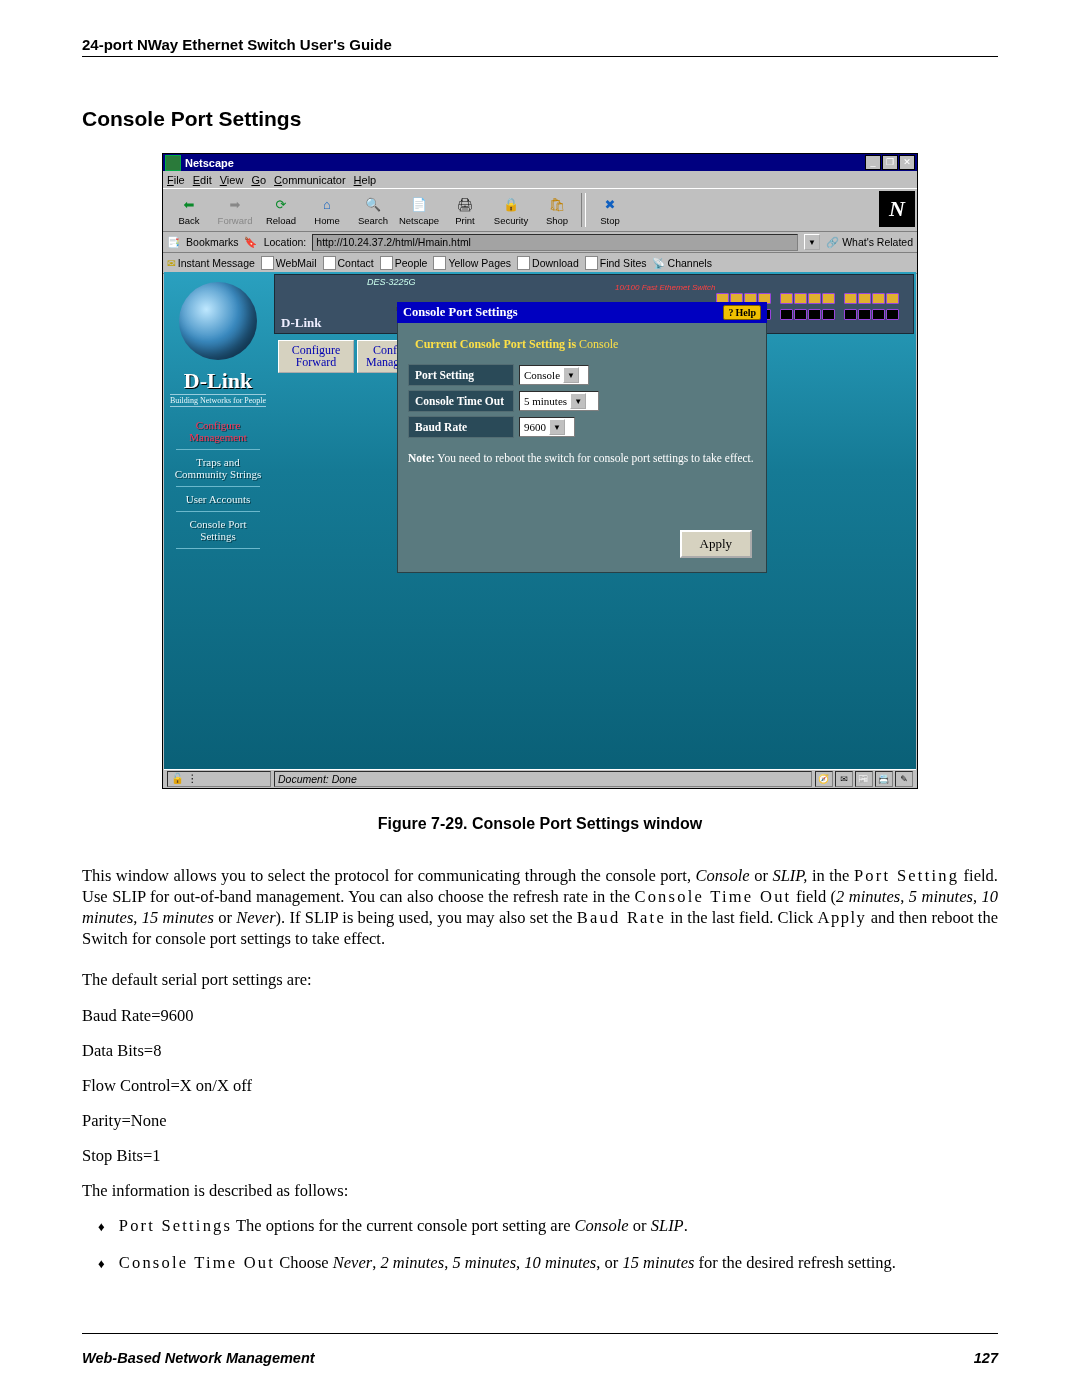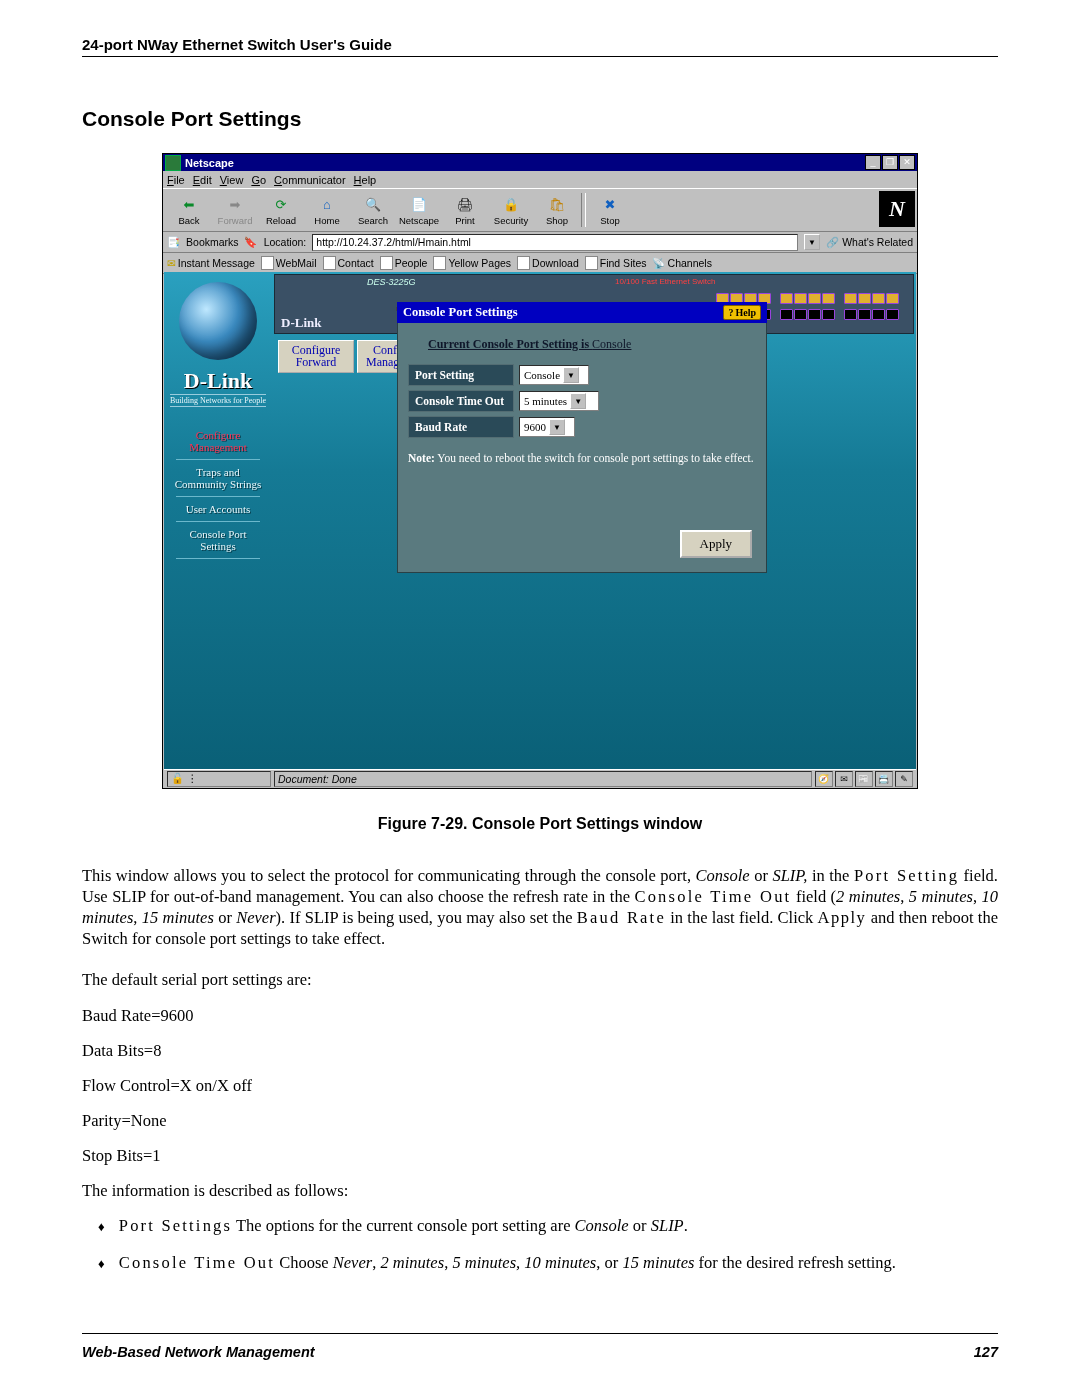--- a/index.html
+++ b/index.html
@@ -89,21 +89,21 @@
     position:absolute; right:2px; top:2px; width:36px; height:36px;
     background:#000; color:#fff; display:flex; align-items:center; justify-content:center;
     font-family:"Times New Roman",serif; font-size:22px; font-weight:bold; font-style:italic;
   }
   
   .locbar, .linksbar {
     background:#c0c0c0; height:20px; display:flex; align-items:center;
     border-bottom:1px solid #808080; padding:0 4px; gap:6px; font-size:10.5px;
   }
   .locfield {
-    flex:1; background:#ffffff; border:1px inset #808080; height:15px;
+    flex:1; background:#a3a3a3; border:1px inset #808080; height:15px;
     padding:0 3px; font-size:10.5px; display:flex; align-items:center;
   }
   .bkicon { color:#0050c0; }
   .related { margin-left:auto; display:flex; align-items:center; gap:3px; }
   .linksbar .lk { display:flex; align-items:center; gap:2px; }
   .pgicon { width:11px; height:12px; background:#fff; border:1px solid #888; display:inline-block;}
   
   .content {
     position:absolute; left:1px; right:1px; top: 118px; bottom:18px;
     background: linear-gradient(#2aa0bf 0%, #157a95 40%, #0a6077 100%);
@@ -115,34 +115,34 @@
   }
   .globe {
     width:78px; height:78px; border-radius:50%;
     background: radial-gradient(circle at 35% 35%, #bfe8ff 0%, #3a8ac0 45%, #0a3a60 100%);
     margin:4px 0 6px 0; box-shadow: inset -8px -8px 14px rgba(0,0,0,.4);
   }
   .dlink-logo {
     font-family:"Times New Roman",serif; font-weight:bold; font-size:22px; color:#fff;
     text-shadow:1px 1px 0 #000; margin-top:2px;
   }
-  .dlink-sub { font-size:8px; border-top:1px solid #9cd; border-bottom:1px solid #9cd; padding:1px 0; margin-bottom:18px;}
+  .dlink-sub { font-size:8px; border-top:1px solid #9cd; border-bottom:1px solid #9cd; padding:1px 0; margin-bottom:8px;}
   .navcat { font-size:11px; margin:4px 0; line-height:12px; text-shadow:1px 1px 0 #053a48;}
   .navcat.red { color:#ff3050; }
   .hr { width:84px; border-top:1px solid #6bb8cc; margin:2px 0;}
   .rightcol { flex:1; position:relative; }
   
   .switchbanner {
     height:60px; background:#3a5065; margin:2px 2px 0 2px; position:relative;
     border:1px solid #1a2a36; display:flex; align-items:flex-end; padding:4px 6px 2px 6px;
     box-sizing:border-box; overflow:hidden;
   }
   .switchbanner .dlw { color:#eef; font-family:"Times New Roman",serif; font-weight:bold; font-size:13px; margin-right:10px;}
   .switchbanner .model { position:absolute; left:92px; top:2px; color:#cfe; font-style:italic; font-size:9px;}
-  .switchbanner .redlbl { position:absolute; left:340px; top:2px; color:#ff4040; font-size:8px; text-align:center;}
+  .switchbanner .redlbl { position:absolute; left:340px; top:8px; color:#ff4040; font-size:8px; font-style:italic;text-align:center;}
   .portrow { position:absolute; top:18px; right:8px; display:flex; gap:3px;}
   .portblk { display:flex; gap:1px; margin-right:6px;}
   .port { width:11px; height:9px; border:1px solid #94d; background:#000; border-radius:1px;}
   .port.amber { background:#e0b030;}
   .led-tiny { width:4px; height:4px; background:#444; display:inline-block; margin:0 1px;}
   .ledstrip { position:absolute; left:120px; top:26px; }
   
   .maintabs {
     display:flex; gap:3px; padding:6px 0 0 6px;
   }
@@ -162,21 +162,21 @@
   }
   .helpbtn {
     margin-left:auto; background:#f0c000; color:#000; font-size:10px;
     padding:1px 4px; border:1px solid #806000; border-radius:2px; display:flex; align-items:center; gap:2px;
   }
   .panel-body {
     background:#5a7a7f; border:1px solid #2a4045; border-top:none;
     padding:10px 10px 12px 10px; color:#fff; font-family:"Times New Roman",serif; font-size:12px;
     min-height:250px; box-sizing:border-box; position:relative;
   }
-  .curline { color:#0f172a; margin:4px 0 12px 20px;text-decoration:underline; }
+  .curline { color:#fde047; margin:4px 0 12px 7px; }
   .curline b { font-weight:bold; }
   .formrow { display:flex; align-items:center; margin:4px 0;}
   .formlabel {
     width:92px; background:#2a4a58; border:1px solid #536d73;
     padding:4px 6px; color:#fff; font-weight:bold; font-size:11.5px;
   }
   .combo {
     margin-left:5px; background:#fff; border:1px inset #808080; height:18px;
     display:flex; align-items:center; padding:0 2px 0 4px; color:#000; font-size:11px;
   }
@@ -202,21 +202,21 @@
   .fig-caption {
     font-family: Arial, Helvetica, sans-serif; font-weight:bold; font-size:16px;
     text-align:center; margin: 0 0 32px 0;
   }
   .body p { font-size:16.5px; line-height:1.28; margin:0 0 20px 0; text-align:justify;}
   .body p.tight { margin-bottom:14px;}
   .body ul { list-style:none; padding:0; margin:0;}
   .body li { font-size:16.5px; line-height:1.28; margin:0 0 16px 0; padding-left:34px; text-indent:-18px;}
   .body li::before { content:"\2666"; font-size:13px; padding-right:10px;}
   .footer {
-    margin-top:60px; border-top:1.3px solid #000; padding-top:10px;
+    margin-top:60px; border-top:1.3px solid #000; padding-top:16px;
     display:flex; font-family:Arial,Helvetica,sans-serif; font-style:italic;
     font-weight:bold; font-size:14.5px;
   }
   .footer .pnum { margin-left:auto; font-style:italic;}
   .ls1 { letter-spacing:1.5px;}
   .ls2 { letter-spacing:2.2px;}
   em.i { font-style:italic;}
 </style>
 </head>
 <body>

